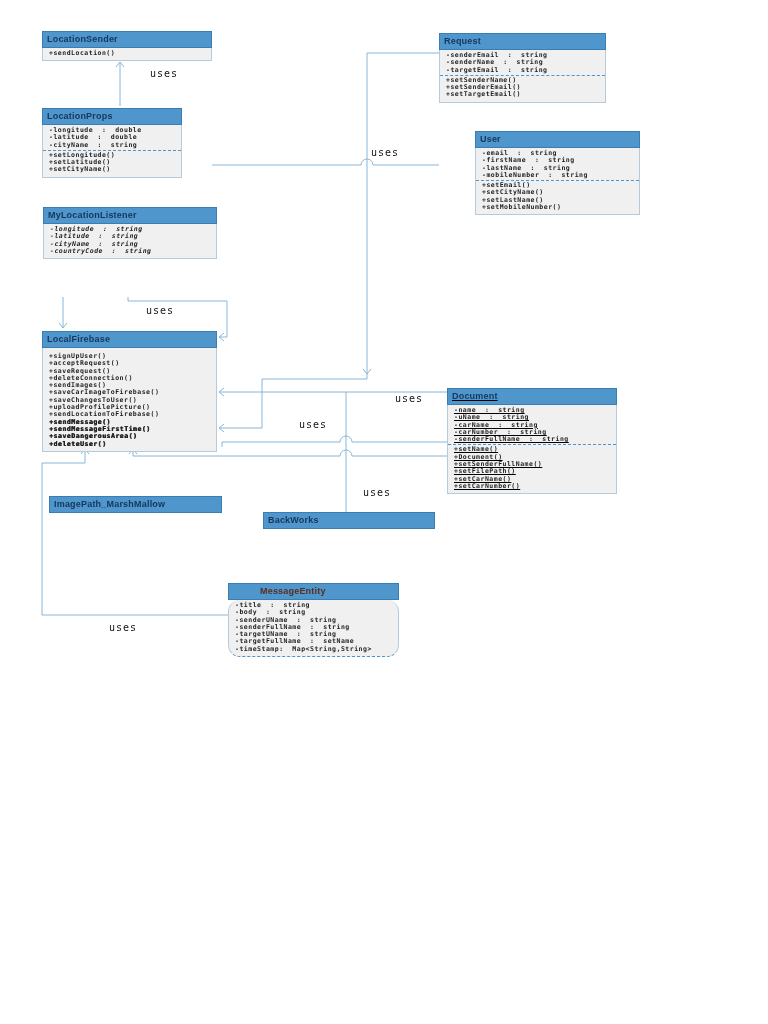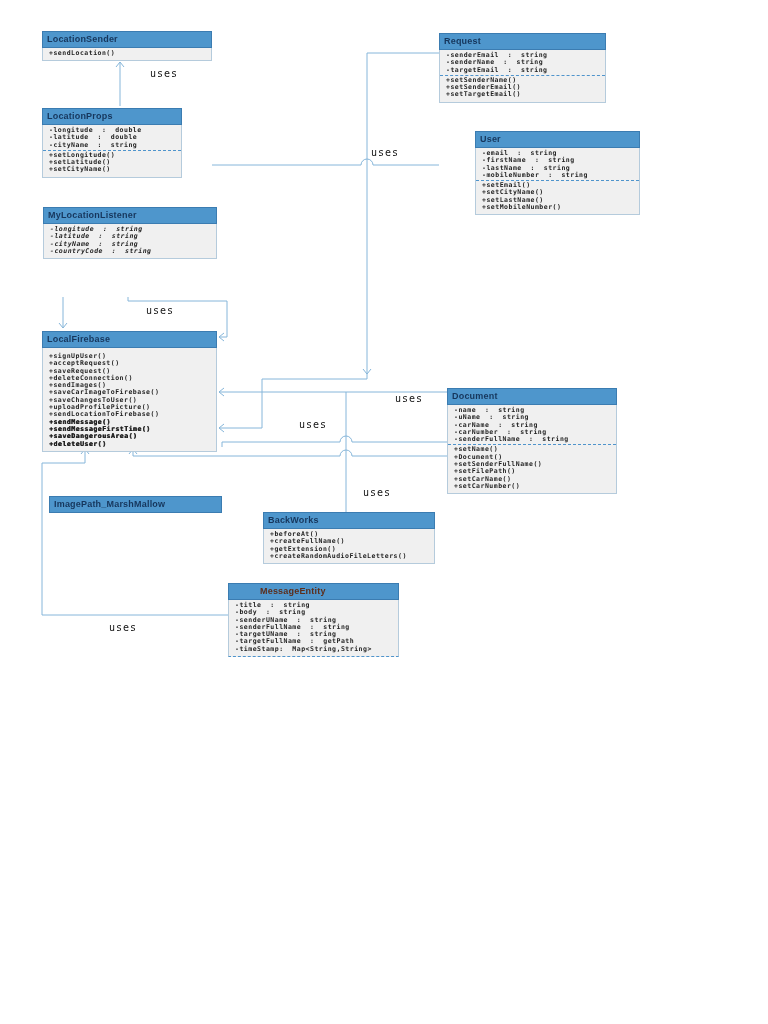--- a/index.html
+++ b/index.html
@@ -6,21 +6,21 @@
   #page{position:relative;width:768px;height:1024px;background:#ffffff;overflow:hidden;
         font-family:"Liberation Sans",sans-serif;}
   #canvas{position:absolute;inset:0;}
   svg.connector-layer{position:absolute;left:0;top:0;width:768px;height:1024px;}
   path.edge{stroke:#86b6da;stroke-width:1;fill:none;}
   .cls{position:absolute;}
   .cls-header{background:#4e96cc;border:1px solid #3b7cb1;color:#16365c;
       font-family:"Liberation Sans",sans-serif;font-weight:bold;font-size:9px;
       line-height:11px;padding:2px 4px;letter-spacing:0.2px;}
   .cls-body{background:#f0f0f0;border:1px solid #b5cbdc;border-top:none;padding:1px 0 2px;}
-  .dashed-bottom .cls-body{border-bottom:1px dashed #4f94cc;}
+  .dashed-bottom .cls-body{border-bottom:1px dashed #4f94cc;border-radius:12px;}
   .attrs,.methods{padding:1px 0;}
   .methods.with-divider{border-top:1px dashed #4f94cc;}
   .empty-strip{height:3px;}
   .member{font-family:"DejaVu Sans Mono",monospace;font-size:6.5px;line-height:7.3px;
       font-weight:bold;letter-spacing:0.5px;color:#1f1f1f;padding:0 3px 0 6px;white-space:pre;}
   .member.italic{font-style:italic;}
   .member.strong{text-shadow:0.45px 0 #111;}
   .uses-label{position:absolute;font-family:"DejaVu Sans Mono",monospace;font-weight:normal;
       font-size:10px;letter-spacing:1px;color:#111111;white-space:pre;}
 </style>
@@ -131,21 +131,21 @@
             <div class="member">-mobileNumber  :  string</div>
           </div>
       <div class="methods with-divider">
             <div class="member">+setEmail()</div>
             <div class="member">+setCityName()</div>
             <div class="member">+setLastName()</div>
             <div class="member">+setMobileNumber()</div>
           </div>
     </div>
   </div>
-      <div class="cls" style="left: 447px; top: 388px; width: 170px;">
+      <div class="cls" style="left: 447px; top: 388px; width: 170px; text-decoration: underline;">
     <div class="cls-header">Document</div>
     <div class="cls-body">
       <div class="attrs">
             <div class="member">-name  :  string</div>
             <div class="member">-uName  :  string</div>
             <div class="member">-carName  :  string</div>
             <div class="member">-carNumber  :  string</div>
             <div class="member">-senderFullName  :  string</div>
           </div>
       <div class="methods with-divider">
@@ -156,40 +156,31 @@
             <div class="member">+setCarName()</div>
             <div class="member">+setCarNumber()</div>
           </div>
     </div>
   </div>
       <div class="cls" style="left: 49px; top: 496px; width: 173px;">
     <div class="cls-header">ImagePath_MarshMallow</div>
   </div>
       <div class="cls" style="left: 263px; top: 512px; width: 172px;">
     <div class="cls-header">BackWorks</div>
-    <div class="cls-body">
-
-      <div class="methods">
-            <div class="member">+beforeAt()</div>
-            <div class="member">+createFullName()</div>
-            <div class="member">+getExtension()</div>
-            <div class="member">+createRandomAudioFileLetters()</div>
-          </div>
-    </div>
   </div>
       <div class="cls dashed-bottom" style="left: 228px; top: 583px; width: 171px;">
     <div class="cls-header" style="color: rgb(92, 46, 28); padding-left: 31px;">MessageEntity</div>
     <div class="cls-body">
       <div class="attrs">
             <div class="member">-title  :  string</div>
             <div class="member">-body  :  string</div>
             <div class="member">-senderUName  :  string</div>
             <div class="member">-senderFullName  :  string</div>
             <div class="member">-targetUName  :  string</div>
-            <div class="member">-targetFullName  :  getPath</div>
+            <div class="member">-targetFullName  :  setName</div>
             <div class="member">-timeStamp:  Map&lt;String,String&gt;</div>
           </div>
 
     </div>
   </div>
       <span class="uses-label" style="left: 150px; top: 68px;">uses</span>
       <span class="uses-label" style="left: 371px; top: 147px;">uses</span>
       <span class="uses-label" style="left: 146px; top: 305px;">uses</span>
       <span class="uses-label" style="left: 299px; top: 419px;">uses</span>
       <span class="uses-label" style="left: 395px; top: 393px;">uses</span>

